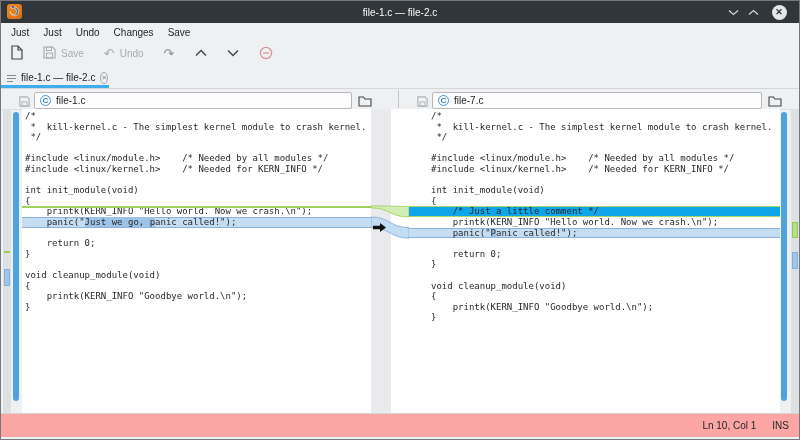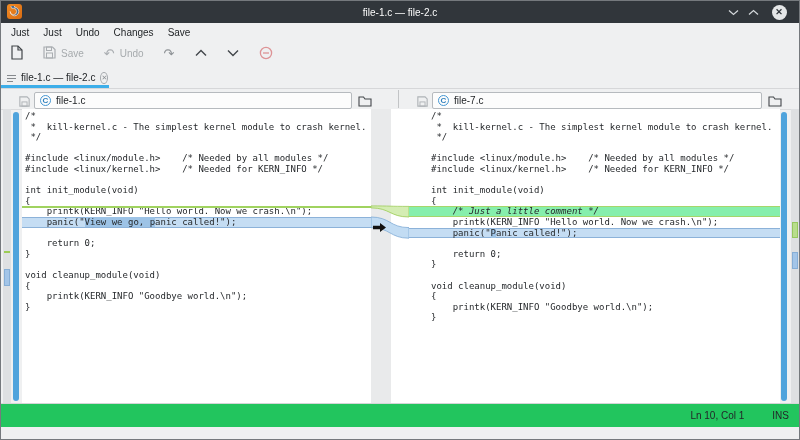--- a/index.html
+++ b/index.html
@@ -44,32 +44,32 @@
   .content-top-line{left:0;top:108px;width:100%;height:1px;background:#dadbdd;}
   .diffmap{top:108px;width:8px;height:304px;background:#dee0e2;}
   .dm-mark{position:absolute;left:1px;width:6px;}
   .scrollbar{top:108px;width:9px;height:304px;}
   .thumb{position:absolute;left:1px;top:3px;width:6px;height:289px;border-radius:3px;background:#4fa3dc;}
   .textview{top:108px;height:304px;background:#ffffff;overflow:hidden;}
   .code{position:absolute;left:0;top:2px;right:0;}
   .code-line{height:10.6px;line-height:10.6px;font-size:9px;white-space:pre;
     font-family:"DejaVu Sans Mono",monospace;color:#26292c;padding-left:3px;position:relative;}
   .tv-right .code-line{padding-left:22px;}
-  .row-green{background:#86efac;box-shadow:inset 0 1px 0 #a5d66a, inset 0 -1px 0 #a5d66a;font-style:italic;}
+  .row-green{background:#0ea5e9;box-shadow:inset 0 1px 0 #a5d66a, inset 0 -1px 0 #a5d66a;}
   .row-blue{background:#c5ddf3;box-shadow:inset 0 1px 0 #8cb2d9, inset 0 -1px 0 #8cb2d9;}
   .inline-diff{background:#9dc3e6;}
   .ins-line{position:absolute;left:0;right:0;height:2px;background:#a0d35f;}
   
   .linkmap-gray{left:370px;top:108px;width:20px;height:304px;background:#e9eaeb;}
   .linkmap-white{left:390px;top:108px;width:18px;height:304px;background:#ffffff;}
   .curves{left:370px;top:108px;width:38px;height:304px;}
   .merge-arrow{width:13px;height:9px;}
   
-  .statusbar{left:0;top:402px;width:100%;height:24px;border-top:1px solid #d4d5d7;background:#22c55e;
-    display:flex;align-items:center;justify-content:flex-end;padding-right:10px;gap:28px;font-size:10px;}
+  .statusbar{left:0;top:412px;width:100%;height:24px;border-top:1px solid #d4d5d7;background:#fca5a5;
+    display:flex;align-items:center;justify-content:flex-end;padding-right:10px;gap:16px;font-size:10px;}
 </style>
 </head>
 <body>
 
 <div class="window">
 
   <div class="abs titlebar">
     <span class="app-icon">
       <svg width="11" height="11" viewBox="0 0 11 11">
           <path d="M5.5 1.2 A4.3 4.3 0 1 1 1.2 5.5 A3.2 3.2 0 1 0 4.4 2.3 A1.8 1.8 0 1 1 5.5 1.2 Z" fill="#47688c" stroke="#fce9d7" stroke-width="0.7"></path>
@@ -213,21 +213,21 @@
         <div class="code-line">/*</div>
         <div class="code-line"> *  kill-kernel.c - The simplest kernel module to crash kernel.</div>
         <div class="code-line"> */</div>
         <div class="code-line"></div>
         <div class="code-line">#include &lt;linux/module.h&gt;    /* Needed by all modules */</div>
         <div class="code-line">#include &lt;linux/kernel.h&gt;    /* Needed for KERN_INFO */</div>
         <div class="code-line"></div>
         <div class="code-line">int init_module(void)</div>
         <div class="code-line">{</div>
         <div class="code-line">    printk(KERN_INFO "Hello world. Now we crash.\n");<div class="ins-line" style="top: 0px;"></div></div>
-        <div class="code-line row-blue"><span>    panic("</span><span class="inline-diff">View we go, p</span><span>anic called!");</span></div>
+        <div class="code-line row-blue"><span>    panic("</span><span class="inline-diff">Just we go, p</span><span>anic called!");</span></div>
         <div class="code-line"></div>
         <div class="code-line">    return 0;</div>
         <div class="code-line">}</div>
         <div class="code-line"></div>
         <div class="code-line">void cleanup_module(void)</div>
         <div class="code-line">{</div>
         <div class="code-line">    printk(KERN_INFO "Goodbye world.\n");</div>
         <div class="code-line">}</div>
       </div>
   </div>

